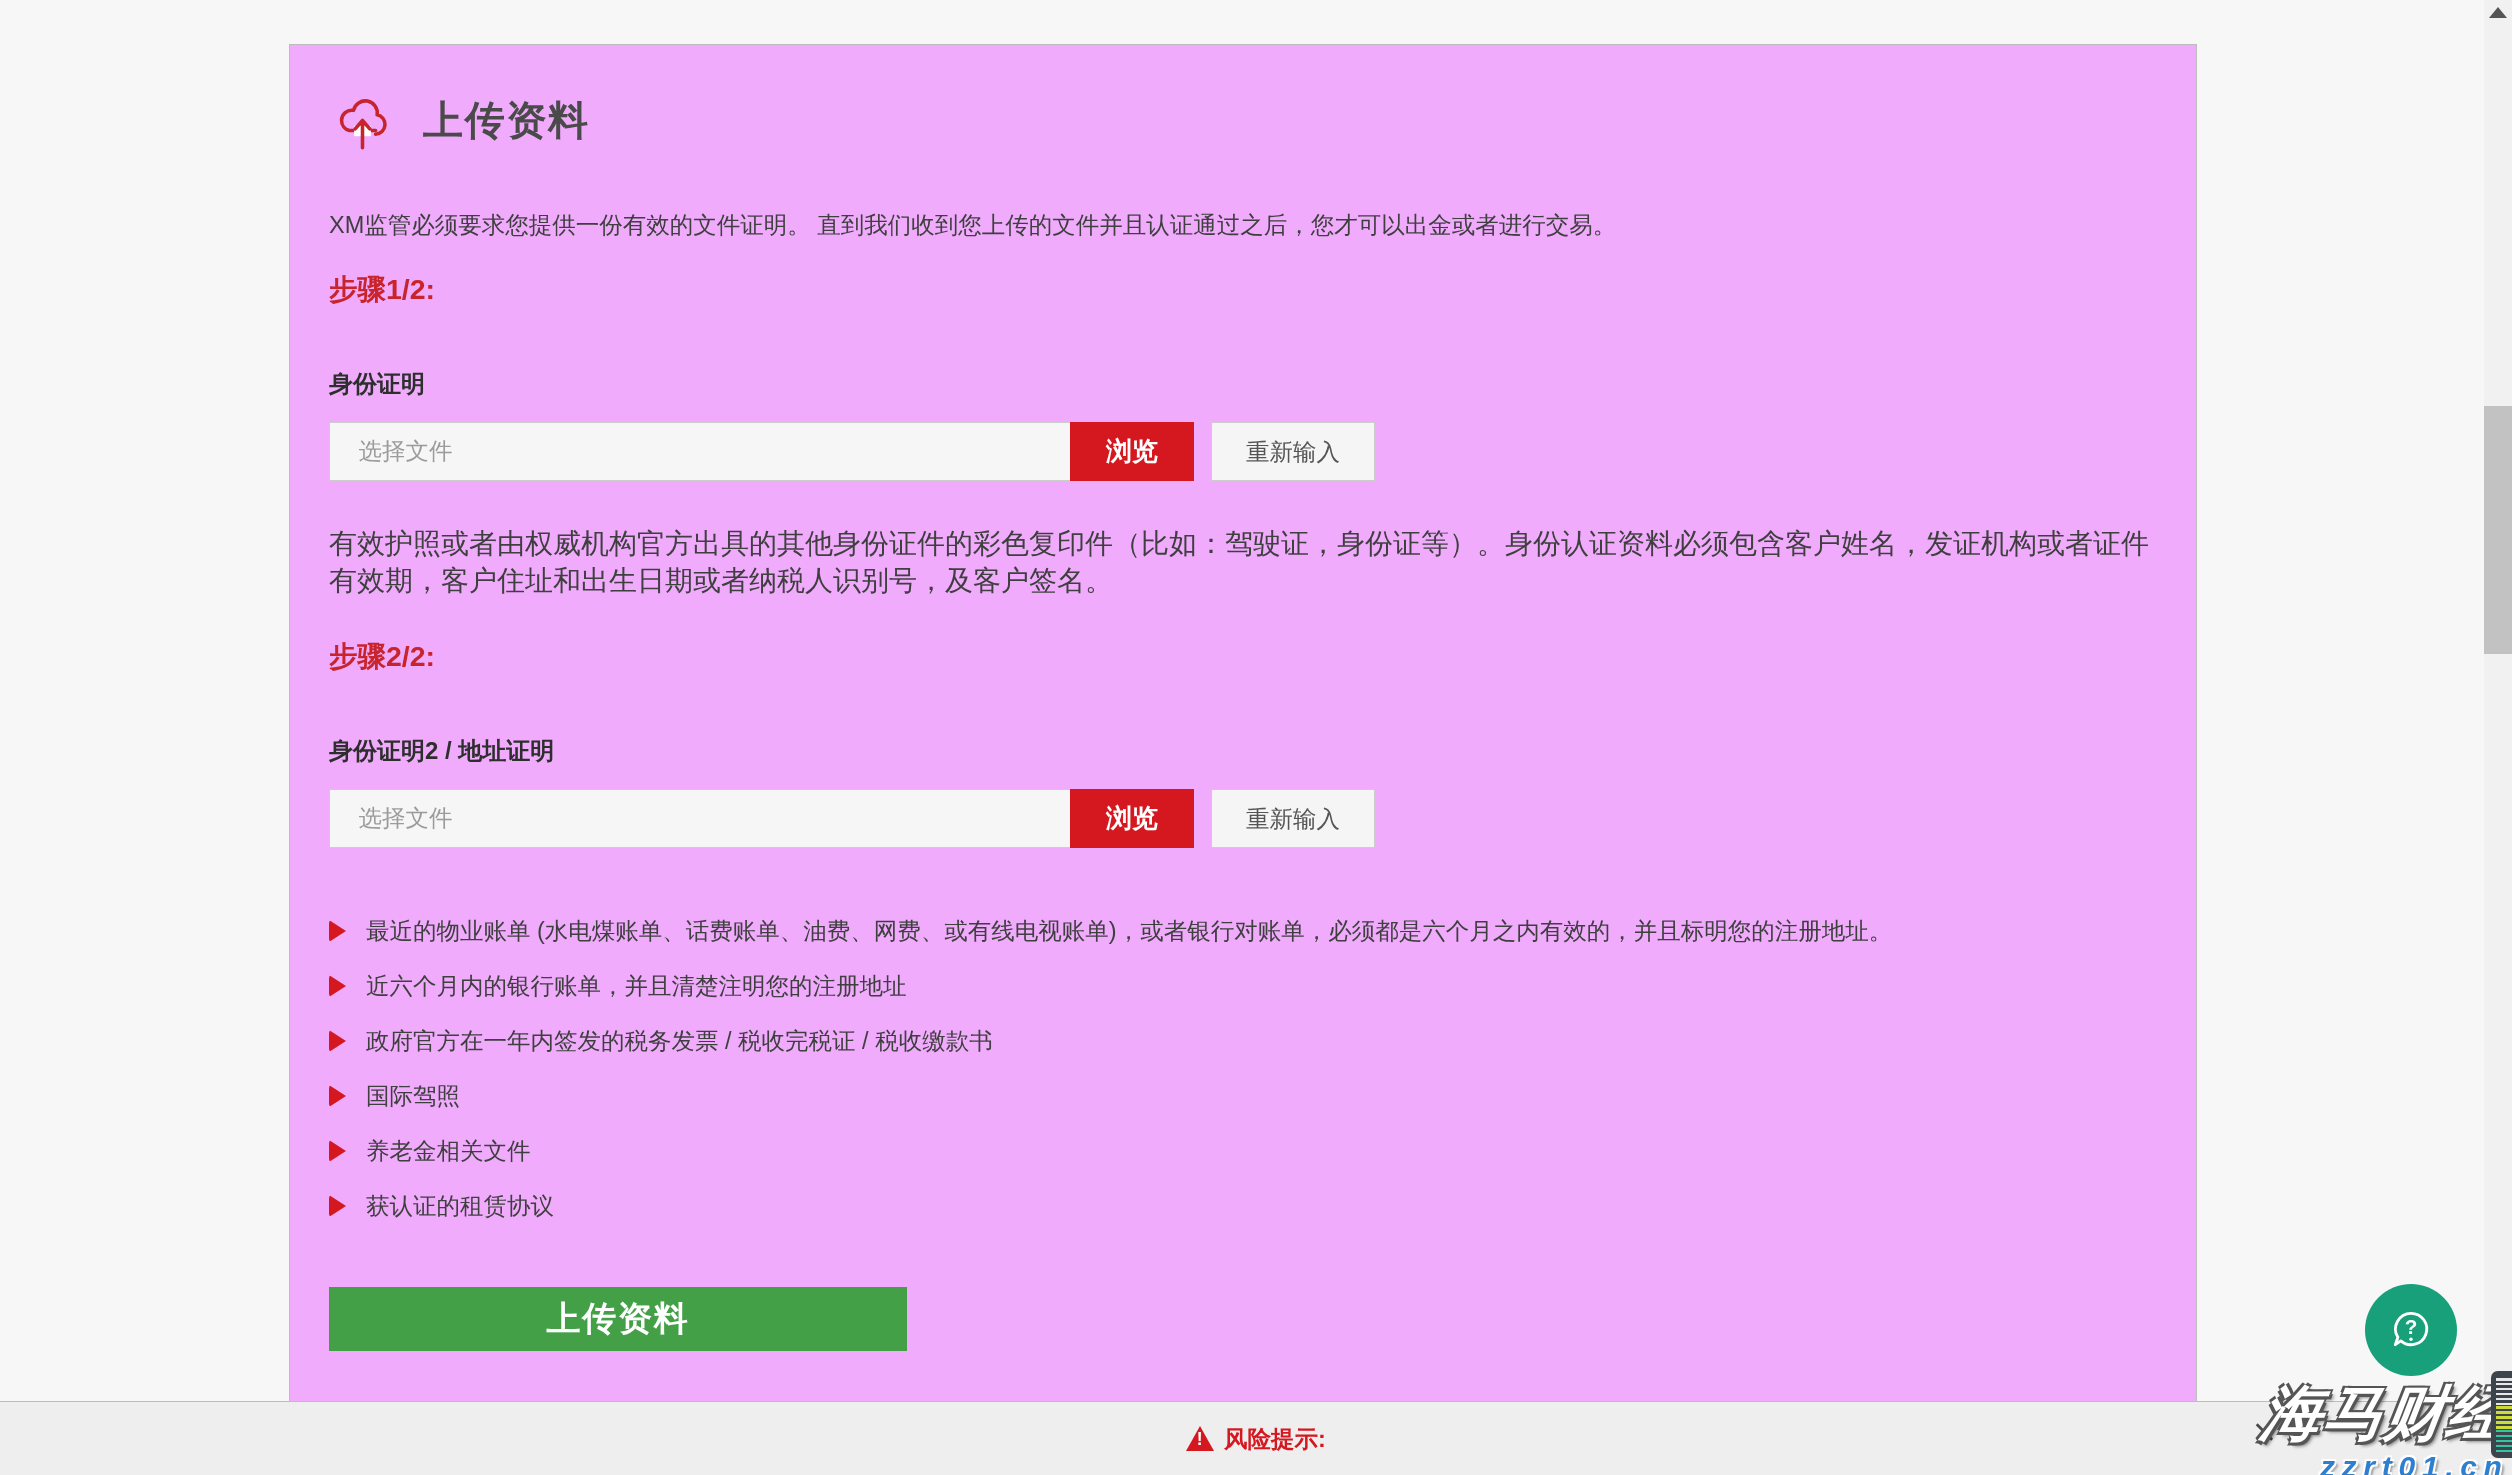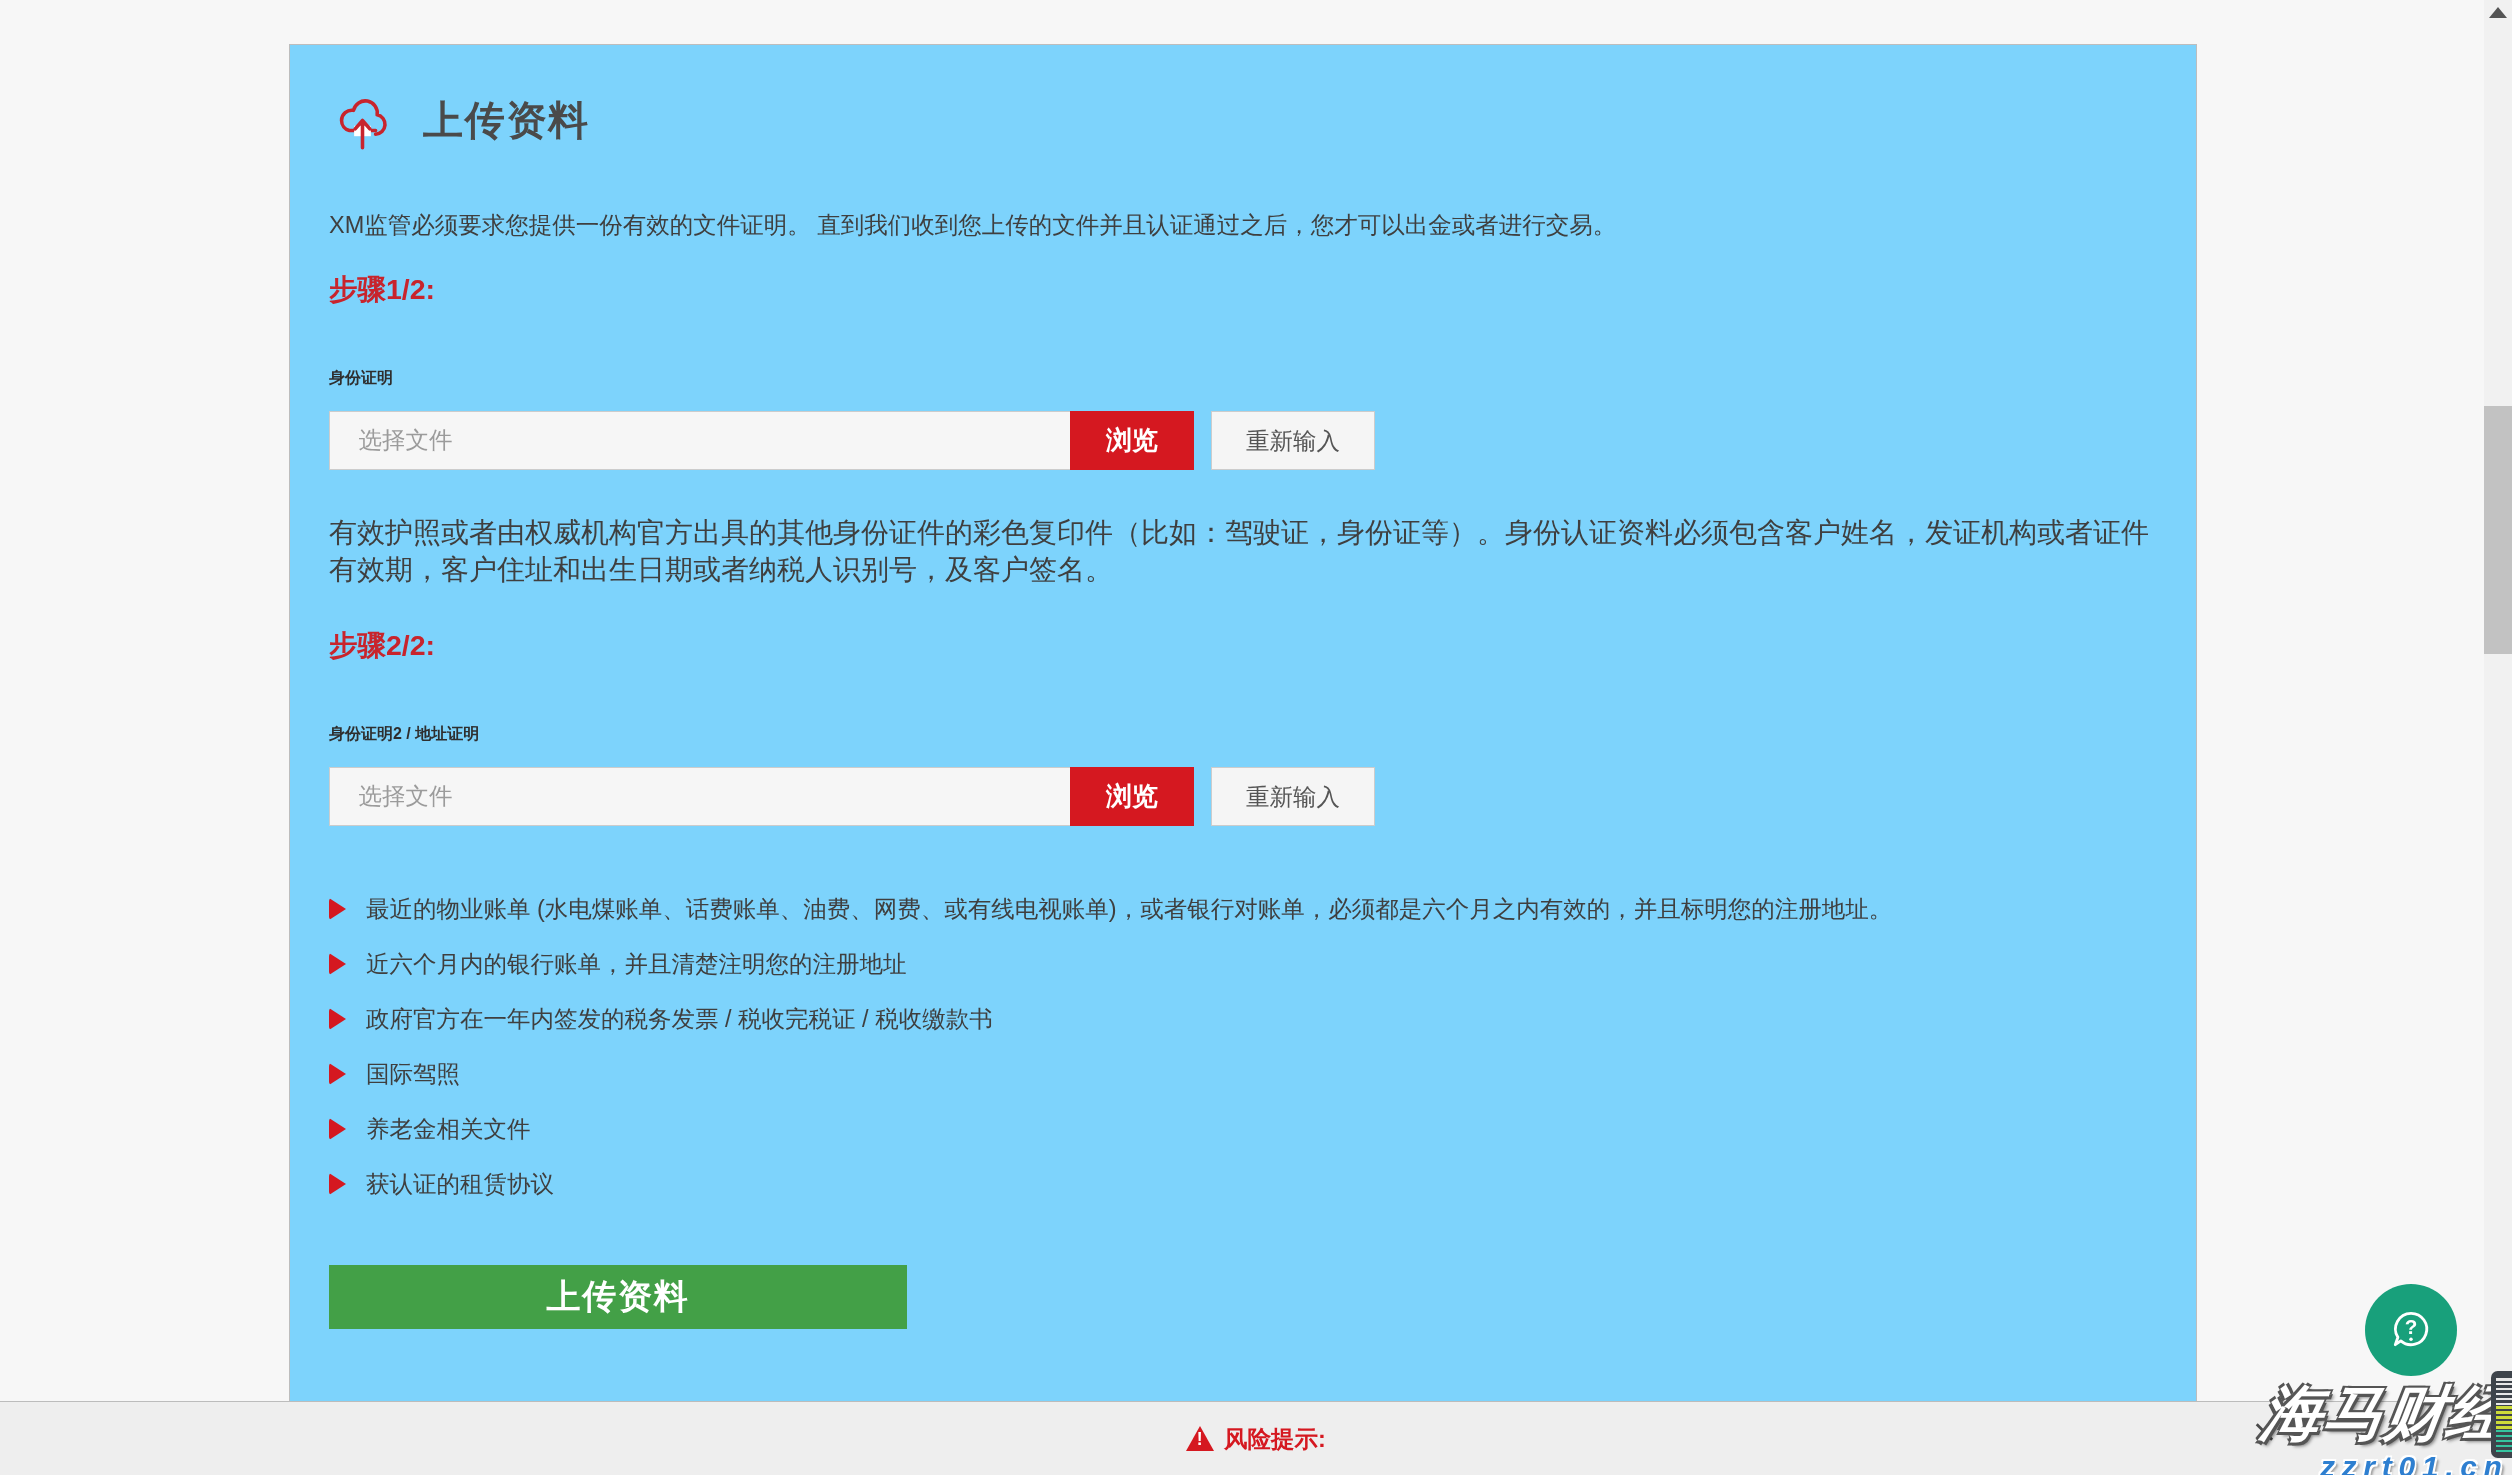--- a/index.html
+++ b/index.html
@@ -9,35 +9,35 @@
     background:#f7f7f7;
     position:relative;
     overflow:hidden;
     color:#3f3f3f;
   }
 
   
   .card {
     position:absolute; left:289px; top:44px;
     width:1908px; height:1374px;
-    background:#7dd3fc;
+    background:#f0abfc;
     border:1.7px solid #bdbdbd;
     padding:0 39px;
   }
 
   .card-header { display:flex; align-items:center; gap:27px; margin-top:42px; }
   .cloud-icon svg { display:block; }
   .page-title { font-size:40px; font-weight:bold; color:#4a4a4a; letter-spacing:1.7px; }
 
   .intro { margin-top:55px; font-size:23.5px; color:#3f3f3f; }
 
   .step-heading { margin-top:30px; font-size:28.5px; font-weight:bold; color:#c8242c; }
   .step-heading.second { margin-top:39px; }
 
-  .field-label { margin-top:59px; font-size:16px; font-weight:bold; color:#2e2e2e; }
+  .field-label { margin-top:59px; font-size:24px; font-weight:bold; color:#2e2e2e; }
 
   .upload-row { margin-top:22px; display:flex; align-items:stretch; height:59px; }
   .file-group { display:flex; width:865px; height:59px; }
   .file-input {
     flex:1; height:59px;
     background:#f6f6f6;
     border:1.7px solid #cccccc; border-right:none;
     font-size:23.5px; color:#3f3f3f;
     padding:0 28.5px;
     outline:none;

